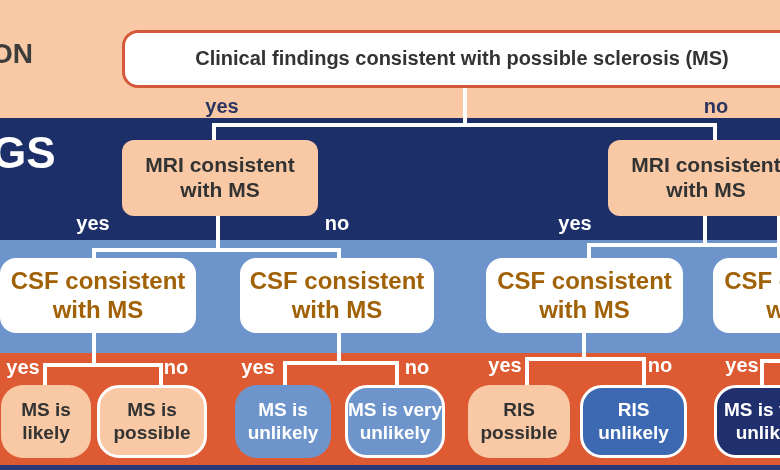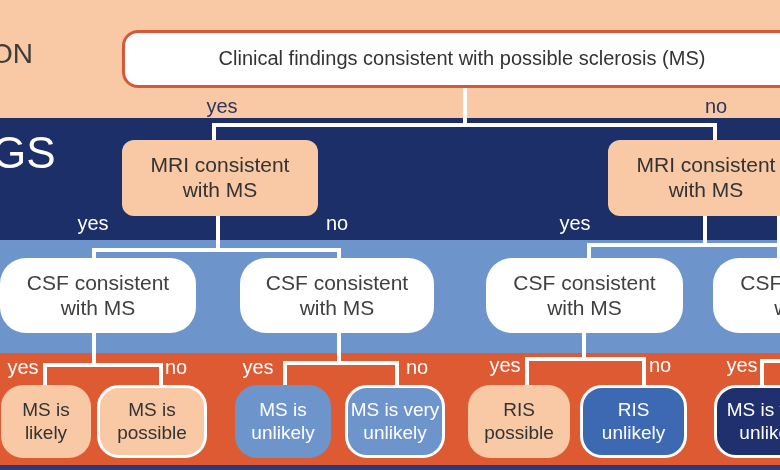--- a/index.html
+++ b/index.html
@@ -1,32 +1,32 @@
 <!DOCTYPE html>
 <html><head>
 <meta charset="utf-8">
 <style>
   html,body{margin:0;padding:0;background:#fff;}
   #stage{
     position:relative;width:780px;height:470px;overflow:hidden;
-    font-family:"Liberation Sans",sans-serif;font-weight:normal;
+    font-family:"Liberation Sans",sans-serif;font-weight:bold;
   }
   .band{position:absolute;left:0;width:780px;}
   .line{position:absolute;background:#ffffff;}
   .node{
     position:absolute;display:flex;flex-direction:column;
     align-items:center;justify-content:center;text-align:center;
     box-sizing:border-box;line-height:1.18;
   }
   .root{
     background:#ffffff;border:3px solid #d4593a;border-radius:16px;
     font-size:20px;color:#333333;
   }
   .peachbox{background:#f8c9a4;border-radius:12px;font-size:21px;color:#333333;}
-  .csfbox{background:#ffffff;border-radius:26px;font-size:21px;color:#404040;}
+  .csfbox{background:#ffffff;border-radius:16px;font-size:24px;color:#a16207;}
   .outcome{border-radius:22px;font-size:19px;}
   .o-peach{background:#f8c9a4;color:#333333;}
   .o-lblue{background:#6e94cc;color:#ffffff;}
   .o-mblue{background:#3c69b1;color:#ffffff;}
   .o-navy{background:#20306e;color:#ffffff;}
   .bordered{border:3px solid #ffffff;}
   .lbl{position:absolute;font-size:20px;text-align:center;line-height:1;}
   .lbl-dark{color:#2b3560;}
   .lbl-white{color:#ffffff;}
   .rowlbl{position:absolute;line-height:1;}

